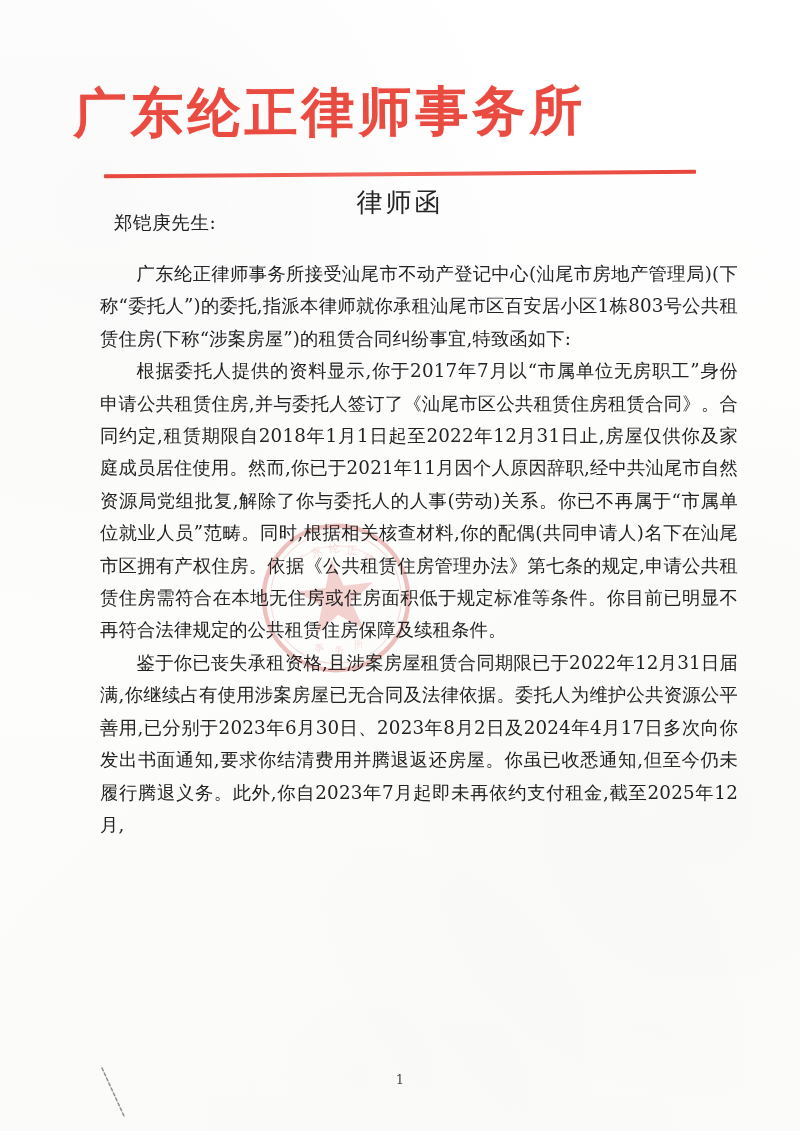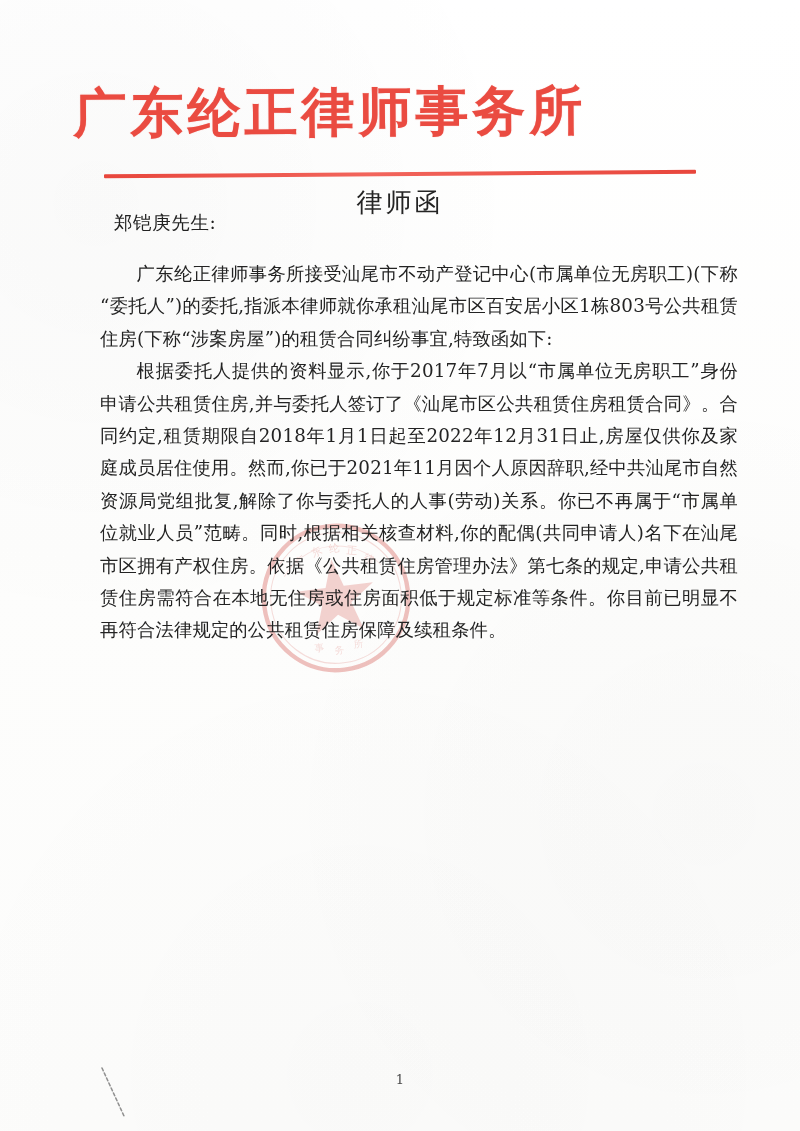--- a/index.html
+++ b/index.html
@@ -182,20 +182,21 @@
       <div class="letterhead-title">广东纶正律师事务所</div>
     </div>
 
     <div class="rule"></div>
 
     <div class="doc-title">律师函</div>
 
     <div class="salutation">郑铠庚先生:</div>
 
     <div class="body-text">
-      <p>广东纶正律师事务所接受汕尾市不动产登记中心(市属单位无房职工)(下称“委托人”)的委托,指派本律师就你承租汕尾市区百安居小区1栋803号公共租赁住房(下称“涉案房屋”)的租赁合同纠纷事宜,特致函如下:</p>
+      <p>广东纶正律师事务所接受汕尾市不动产登记中心(汕尾市房地产管理局)(下称“委托人”)的委托,指派本律师就你承租汕尾市区百安居小区1栋803号公共租赁住房(下称“涉案房屋”)的租赁合同纠纷事宜,特致函如下:</p>
       <p>根据委托人提供的资料显示,你于2017年7月以“市属单位无房职工”身份申请公共租赁住房,并与委托人签订了《汕尾市区公共租赁住房租赁合同》。合同约定,租赁期限自2018年1月1日起至2022年12月31日止,房屋仅供你及家庭成员居住使用。然而,你已于2021年11月因个人原因辞职,经中共汕尾市自然资源局党组批复,解除了你与委托人的人事(劳动)关系。你已不再属于“市属单位就业人员”范畴。同时,根据相关核查材料,你的配偶(共同申请人)名下在汕尾市区拥有产权住房。依据《公共租赁住房管理办法》第七条的规定,申请公共租赁住房需符合在本地无住房或住房面积低于规定标准等条件。你目前已明显不再符合法律规定的公共租赁住房保障及续租条件。</p>
+      <p>鉴于你已丧失承租资格,且涉案房屋租赁合同期限已于2022年12月31日届满,你继续占有使用涉案房屋已无合同及法律依据。委托人为维护公共资源公平善用,已分别于2023年6月30日、2023年8月2日及2024年4月17日多次向你发出书面通知,要求你结清费用并腾退返还房屋。你虽已收悉通知,但至今仍未履行腾退义务。此外,你自2023年7月起即未再依约支付租金,截至2025年12月,</p>
     </div>
 
     <div class="page-number">1</div>
 
   </div>
 </div>
 
 </body></html>

